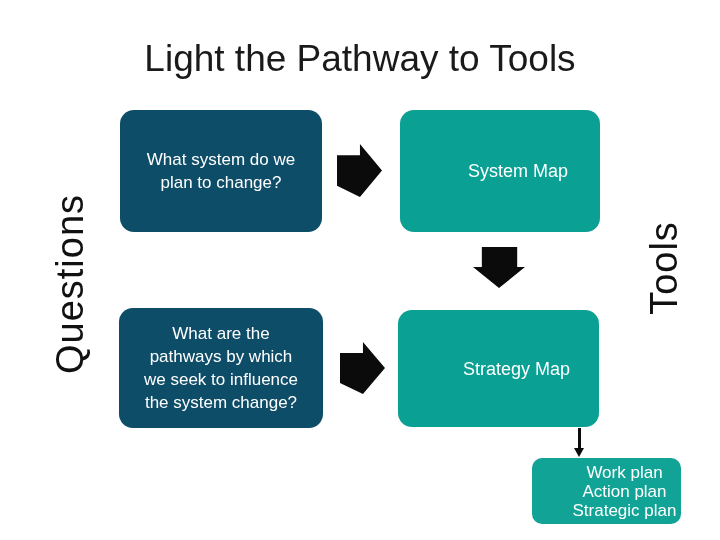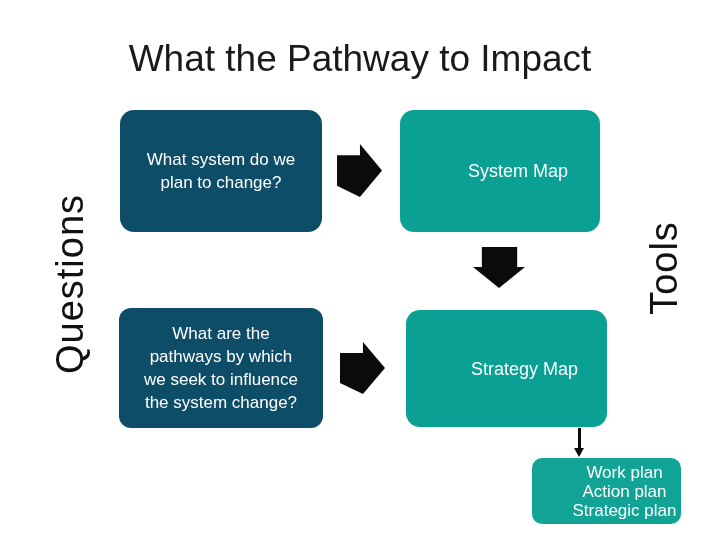--- a/index.html
+++ b/index.html
@@ -36,22 +36,22 @@
     box-sizing:border-box;
     padding-left:36px;
   }
   .box .box-text{white-space:pre-line;}
 
   .navy{background:#0E4D68;}
   .teal{background:#0AA094;}
 
   .q1{left:120px;top:110px;width:202px;height:122px;font-size:17px;line-height:23px;padding:0 18px;}
   .t1{left:400px;top:110px;width:200px;height:122px;font-size:18px;line-height:24px;}
-  .q2{left:119px;top:308px;width:204px;height:120px;font-size:17px;line-height:23px;padding:12px 8px;border-radius:12px;}
-  .t2{left:398px;top:310px;width:201px;height:117px;font-size:18px;line-height:24px;margin-left:8px;}
+  .q2{left:119px;top:308px;width:204px;height:120px;font-size:17px;line-height:23px;padding:12px 8px;}
+  .t2{left:398px;top:310px;width:201px;height:117px;font-size:18px;line-height:24px;}
   .plans{left:532px;top:458px;width:149px;height:66px;font-size:17px;line-height:19px;border-radius:10px;background:#11A496;}
 
   .block-arrow{position:absolute;background:#0b0b0b;}
   .arrow-right-1{
     left:337px;top:144px;width:45px;height:53px;
     clip-path:polygon(0 21%, 51% 21%, 51% 0%, 100% 50%, 51% 100%, 0 79%);
   }
   .arrow-right-2{
     left:340px;top:342px;width:45px;height:52px;
     clip-path:polygon(0 21%, 51% 21%, 51% 0%, 100% 50%, 51% 100%, 0 79%);
@@ -67,21 +67,21 @@
   .connector-head{
     position:absolute;left:574px;top:448px;width:10px;height:9px;background:#0b0b0b;
     clip-path:polygon(0 0, 100% 0, 50% 100%);
   }
 </style>
 </head>
 <body>
 
 <div class="slide">
 
-  <div class="title">What the Pathway to Impact</div>
+  <div class="title">Light the Pathway to Tools</div>
 
   <div class="axis-label questions">Questions</div>
 
   <div class="axis-label tools">Tools</div>
 
   <div class="box navy q1">
     <span class="box-text">What system do we
 plan to change?</span>
   </div>
 

